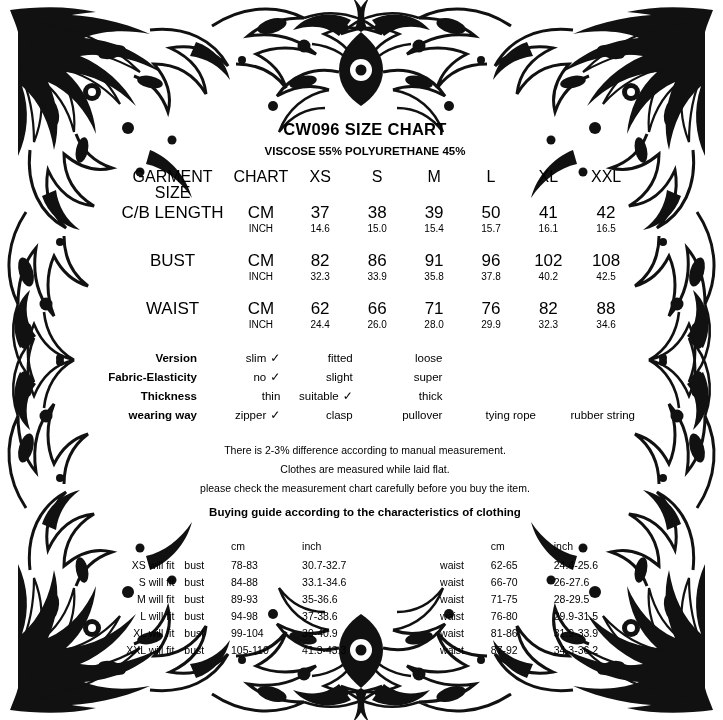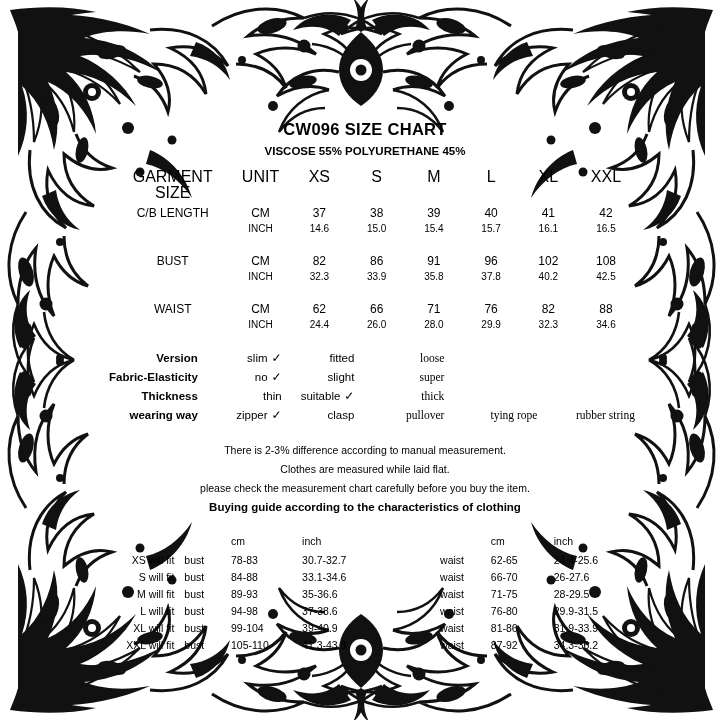--- a/index.html
+++ b/index.html
@@ -59,21 +59,21 @@
     vertical-align: top;
     text-align: center;
     font-weight: normal;
     line-height: 16px;
     height: 16px;
   }
   .col-label { width: 118px; text-align: left; padding-left: 20px !important; }
   .col-unit  { width: 62px; }
   .col-size  { width: 60px; }
   .hdr td { font-weight: bold; font-size: 16px; padding-bottom: 4px !important; }
-  .row-cm td { font-weight: bold; font-size: 12px; }
+  .row-cm td { font-weight: bold; font-size: 17px; }
   .row-inch td { font-size: 10px; }
   .grp-label { font-weight: bold; font-size: 12.5px; }
   .spacer-row td { height: 8px; }
 
   
   .options {
     margin-top: 16px;
     font-size: 11.5px;
     width: 540px;
   }
@@ -83,34 +83,35 @@
     vertical-align: top;
     line-height: 15px;
   }
   .opt-label {
     width: 130px;
     text-align: right;
     font-weight: bold;
     padding-right: 14px !important;
   }
   .opt-cell { width: 84px; white-space: nowrap; text-align: right; }
-  .opt-cell.wide { width: 120px; font-family: Liberation Serif, serif; }
+  .opt-cell.wide { width: 120px; }
   .check { font-size: 12px; padding-left: 4px; }
 
   
   .notes {
     margin-top: 16px;
     text-align: center;
     font-size: 10.5px;
     line-height: 19px;
   }
   .notes .strong {
     font-weight: bold;
     font-size: 11.5px;
     display: block;
+    margin-top: 5px;
   }
 
   
   .fitguide {
     margin-top: 16px;
     font-size: 10.5px;
     width: 540px;
   }
   .fitguide table { border-collapse: collapse; width: 100%; }
   .fitguide td {
@@ -234,36 +235,36 @@
 
   <div class="content">
 
     <div class="title">CW096 SIZE CHART</div>
     <div class="subtitle">VISCOSE 55% POLYURETHANE 45%</div>
 
     <table class="size-table">
       <tbody>
         <tr class="hdr">
           <td class="col-label">GARMENT SIZE</td>
-          <td class="col-unit">UNIT</td>
+          <td class="col-unit">CHART</td>
           <td class="col-size">XS</td>
           <td class="col-size">S</td>
           <td class="col-size">M</td>
           <td class="col-size">L</td>
           <td class="col-size">XL</td>
           <td class="col-size">XXL</td>
         </tr>
 
         <tr class="row-cm">
           <td class="col-label grp-label">C/B LENGTH</td>
           <td class="col-unit">CM</td>
           <td>37</td>
           <td>38</td>
           <td>39</td>
-          <td>40</td>
+          <td>50</td>
           <td>41</td>
           <td>42</td>
         </tr>
         <tr class="row-inch">
           <td class="col-label"></td>
           <td class="col-unit">INCH</td>
           <td>14.6</td>
           <td>15.0</td>
           <td>15.4</td>
           <td>15.7</td>

